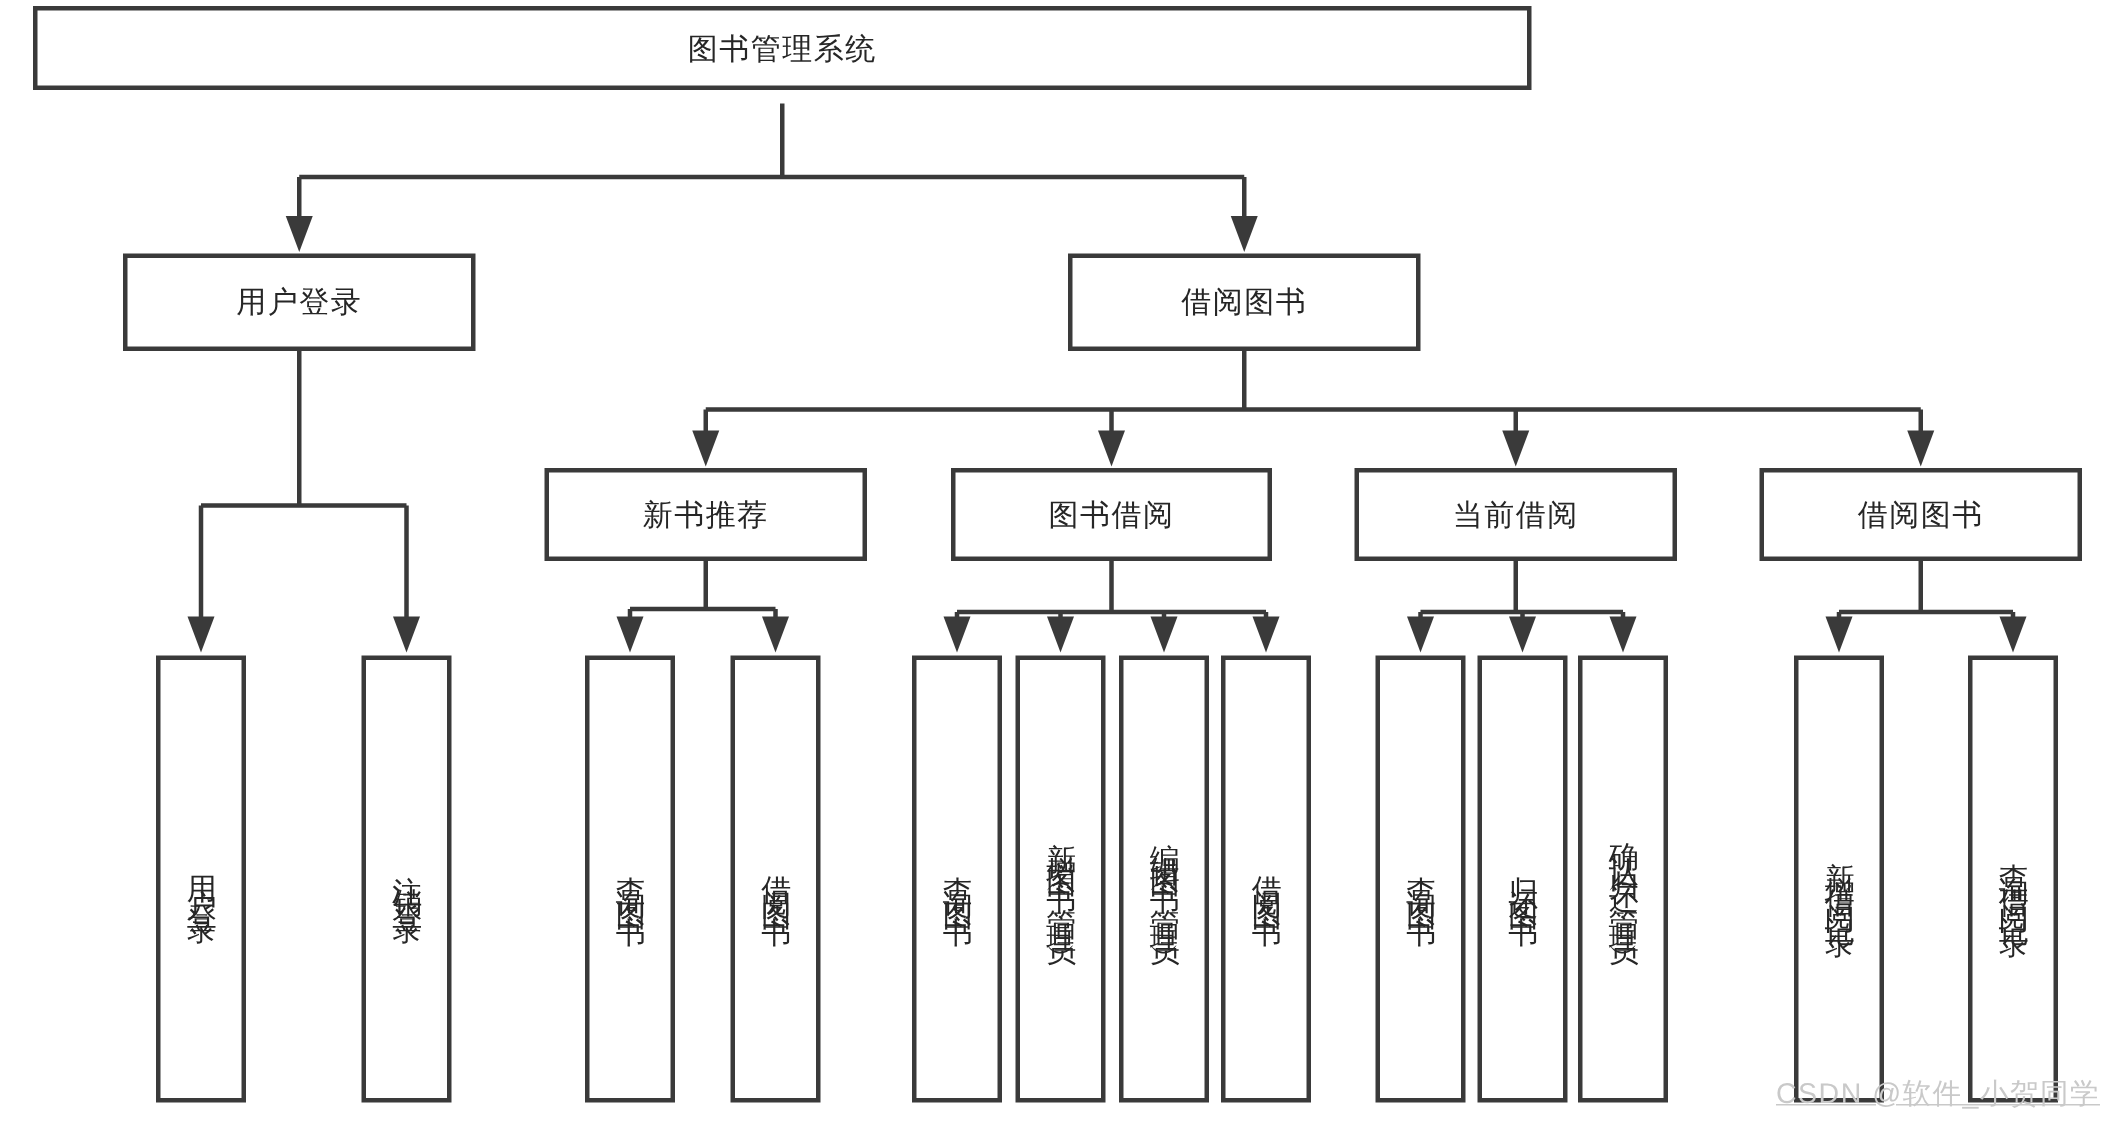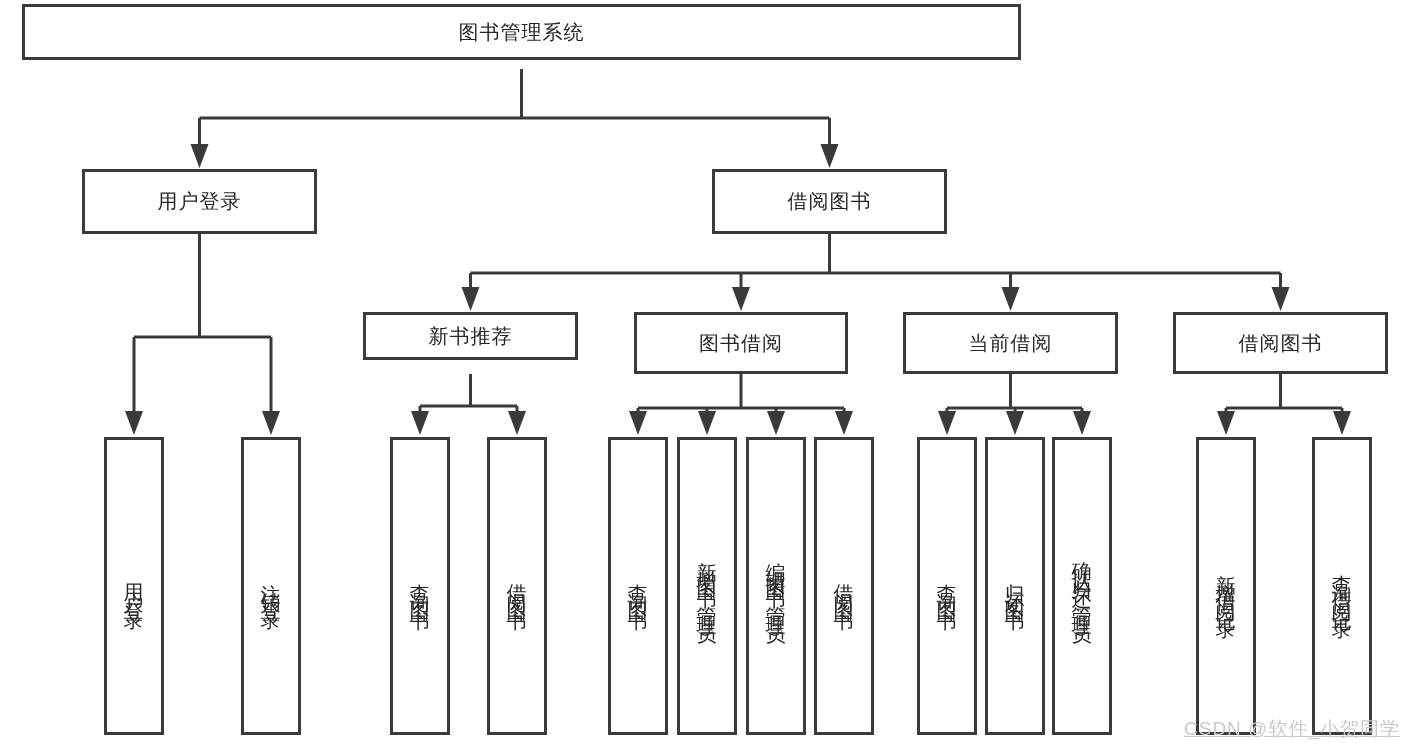--- a/index.html
+++ b/index.html
@@ -113,21 +113,21 @@
       <polygon points="1217,411 1235,411 1226,435"></polygon>
       <polygon points="1333,411 1351,411 1342,435"></polygon>
     </g>
   </svg>
 
   <div class="node" style="left:22px; top:4px; width:999px; height:56px;">图书管理系统</div>
 
   <div class="node" style="left:82px; top:169px; width:235px; height:65px;">用户登录</div>
   <div class="node" style="left:712px; top:169px; width:235px; height:65px;">借阅图书</div>
 
-  <div class="node" style="left:363px; top:312px; width:215px; height:48px;">新书推荐</div>
+  <div class="node" style="left:363px; top:312px; width:215px; height:62px;">新书推荐</div>
   <div class="node" style="left:634px; top:312px; width:214px; height:62px;">图书借阅</div>
   <div class="node" style="left:903px; top:312px; width:215px; height:62px;text-align:right;">当前借阅</div>
   <div class="node" style="left:1173px; top:312px; width:215px; height:62px;">借阅图书</div>
 
   <div class="node leaf" style="left:104px; top:437px; width:60px; height:298px;">
     <span class="v-label">用户登录</span>
   </div>
   <div class="node leaf" style="left:241px; top:437px; width:60px; height:298px;">
     <span class="v-label">注销登录</span>
   </div>

